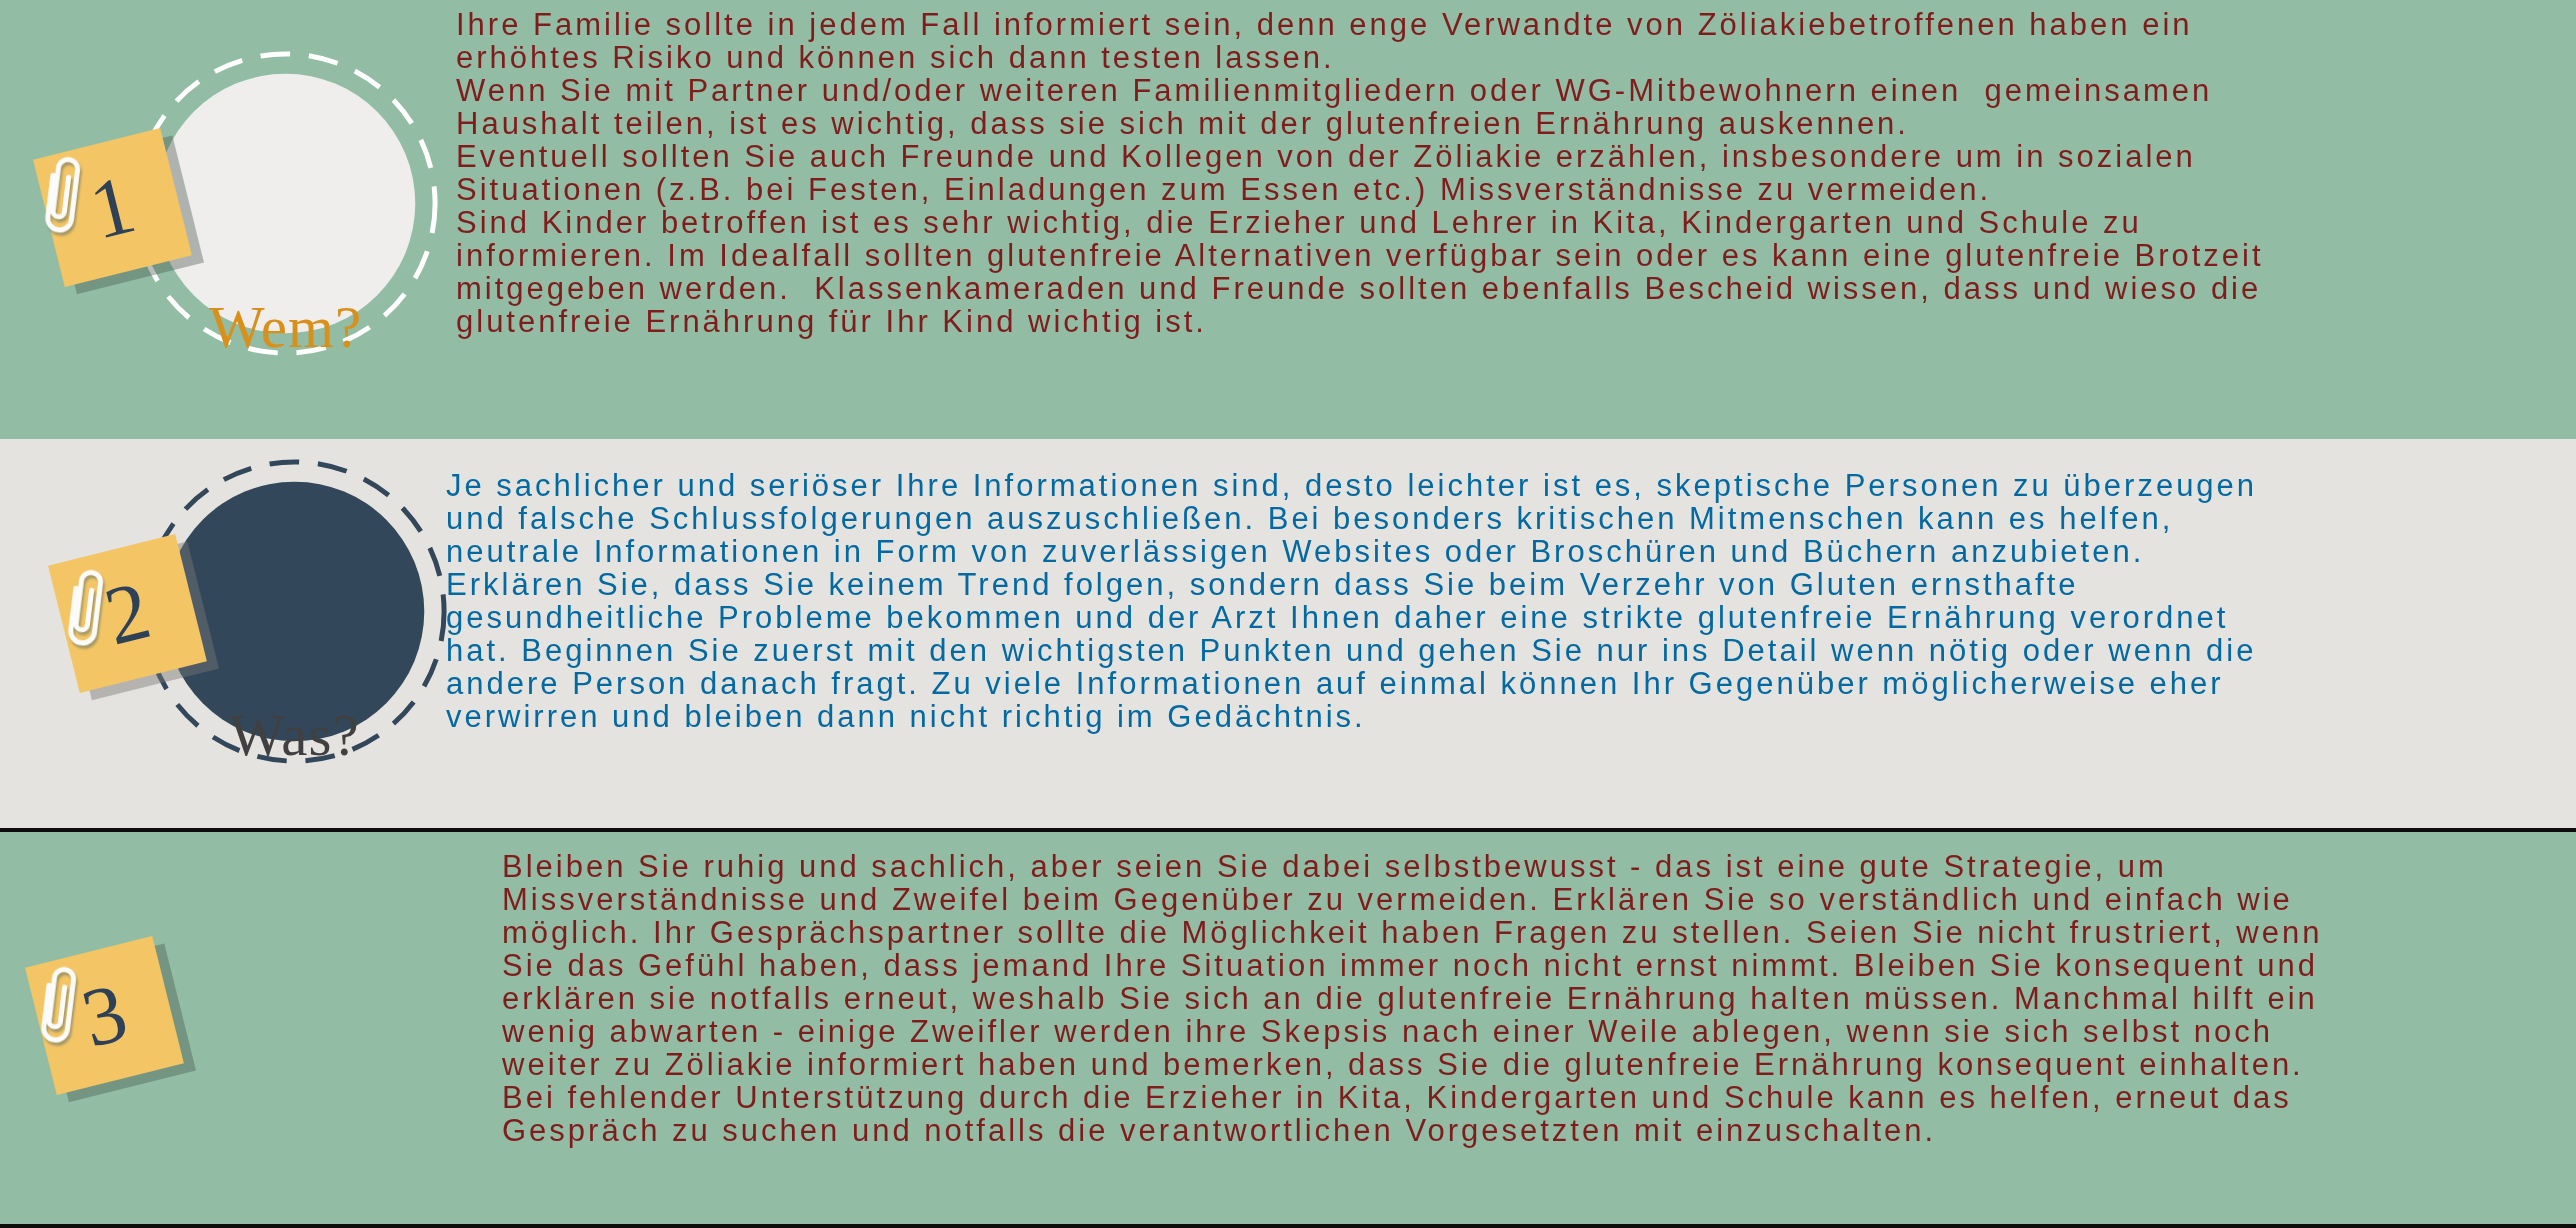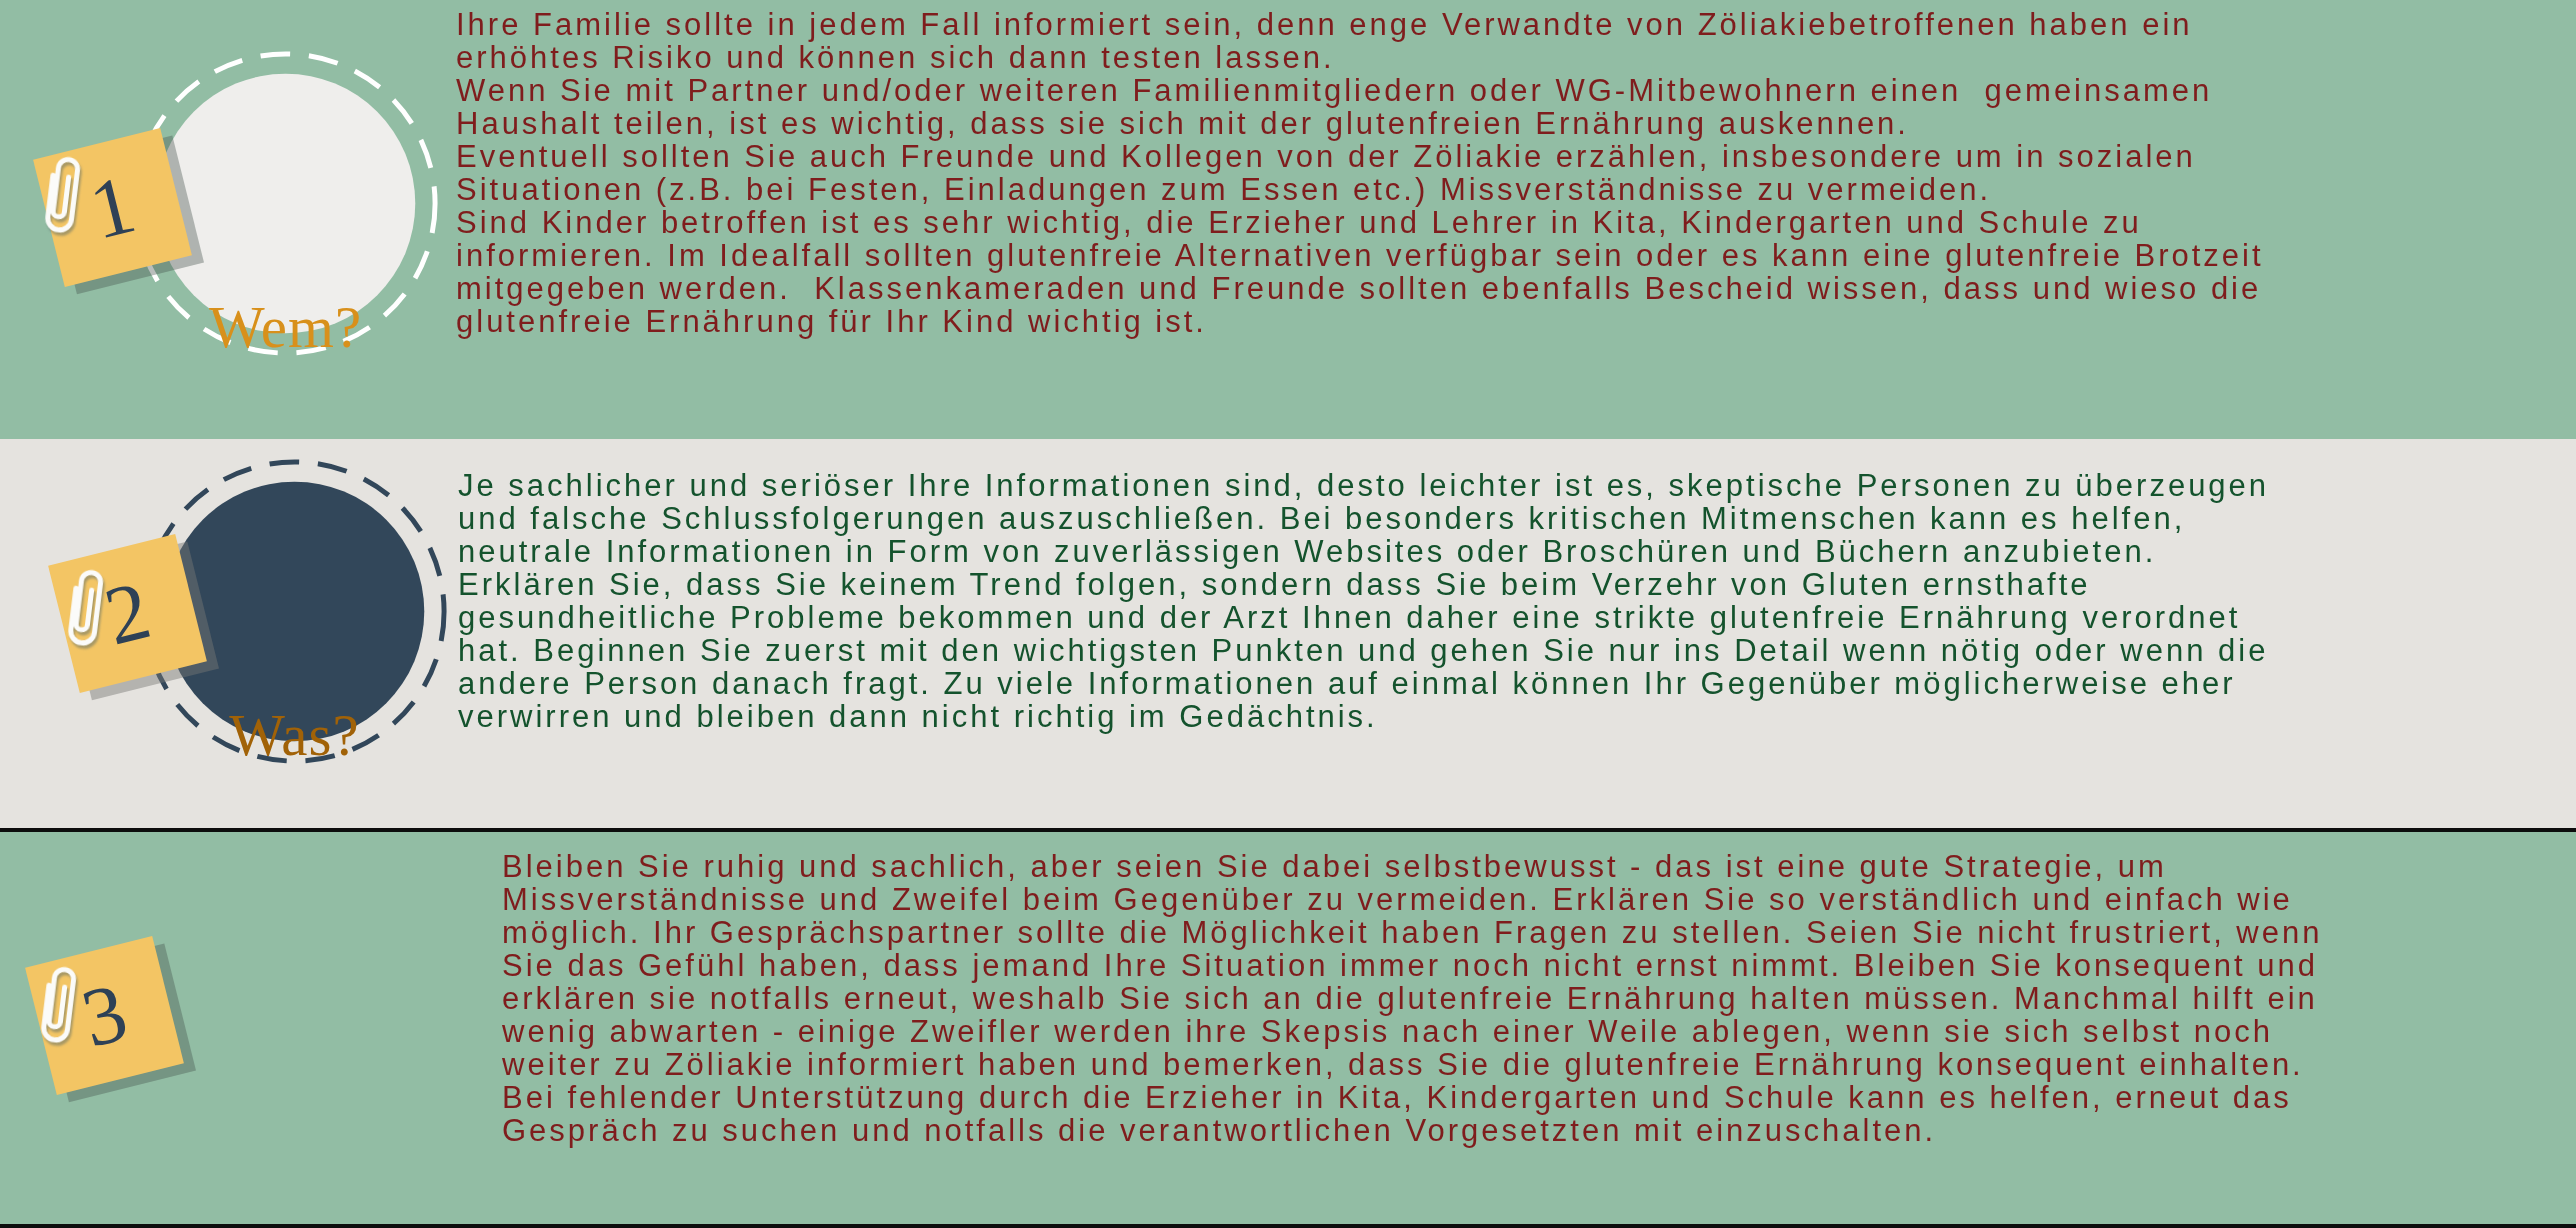--- a/index.html
+++ b/index.html
@@ -12,38 +12,38 @@
   #sec1{top:0;height:439px;background:#92bda4;}
   #sec2{top:439px;height:389px;background:#e5e3df;border-bottom:4px solid #0d0d0d;}
   #sec3{top:832px;height:392px;background:#92bda4;border-bottom:4px solid #0d0d0d;}
 
   .body-text{
     position:absolute;
     font-size:31px;line-height:33px;letter-spacing:3px;
     color:#7f1d1d;white-space:pre;
   }
   #sec1 .body-text{left:456px;top:8px;}
-  #sec2 .body-text{left:458px;top:30px;color:#14532d;}
+  #sec2 .body-text{left:446px;top:30px;color:#0369a1;}
   #sec3 .body-text{left:458px;top:18px;margin-left:44px;}
 
   .circle-wrap{
     position:absolute;width:317px;height:317px;
     display:flex;align-items:flex-end;justify-content:center;
     z-index:1;
   }
   #sec1 .circle-wrap{left:127px;top:45px;}
   #sec2 .circle-wrap{left:136px;top:14px;}
   #sec3 .circle-wrap{left:126px;top:27px;}
   .circle-wrap svg{position:absolute;left:0;top:0;}
   .circle-title{
     position:relative;z-index:2;
     font-family:"Liberation Serif", serif;
     font-size:59px;color:#d8901b;letter-spacing:1px;
   }
-  #sec2 .circle-title{color:#a16207;}
+  #sec2 .circle-title{color:#404040;}
 
   .sticky-note{
     position:absolute;width:131px;height:131px;background:#f3c564;
     transform:rotate(-14deg);
     box-shadow:10px 10px 0 rgba(70,85,80,0.38);
     display:flex;align-items:center;justify-content:center;
     z-index:3;
   }
   #sec1 .sticky-note{left:47px;top:142px;}
   #sec2 .sticky-note{left:62px;top:109px;box-shadow:10px 10px 0 rgba(120,120,118,0.45);}

